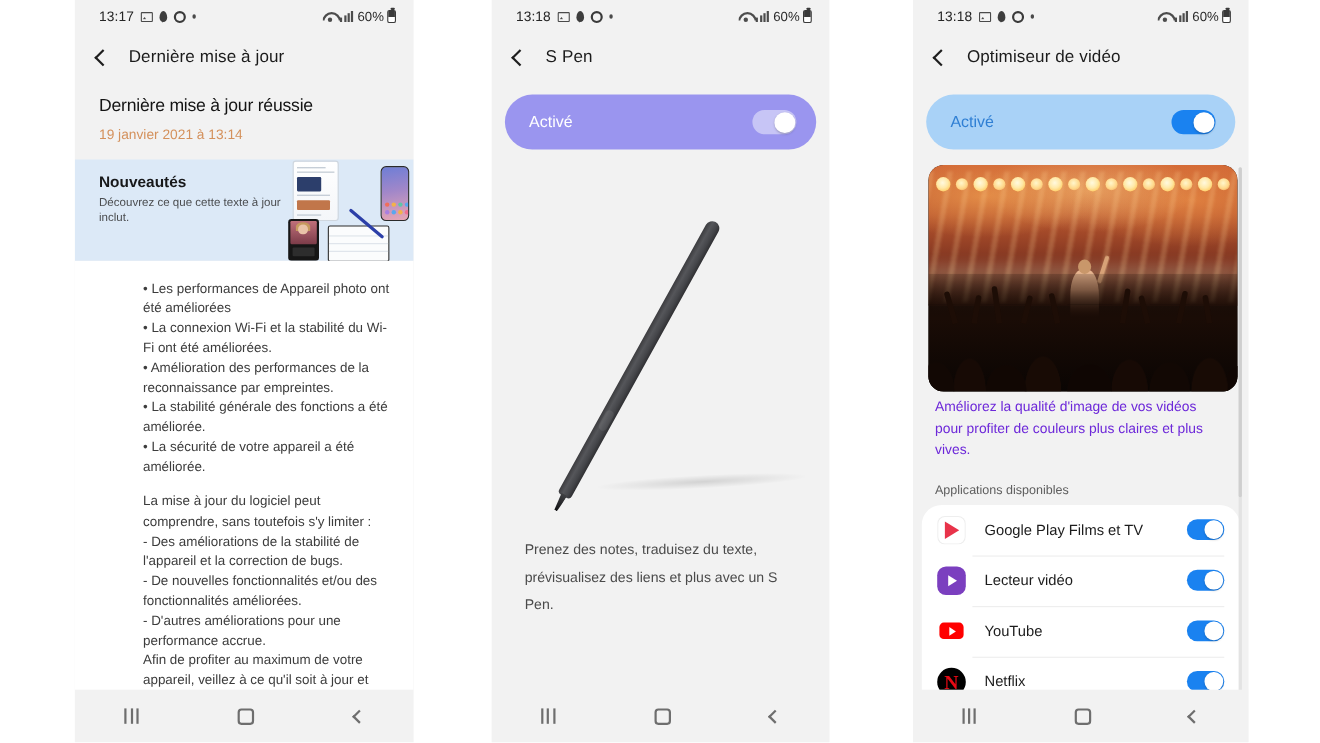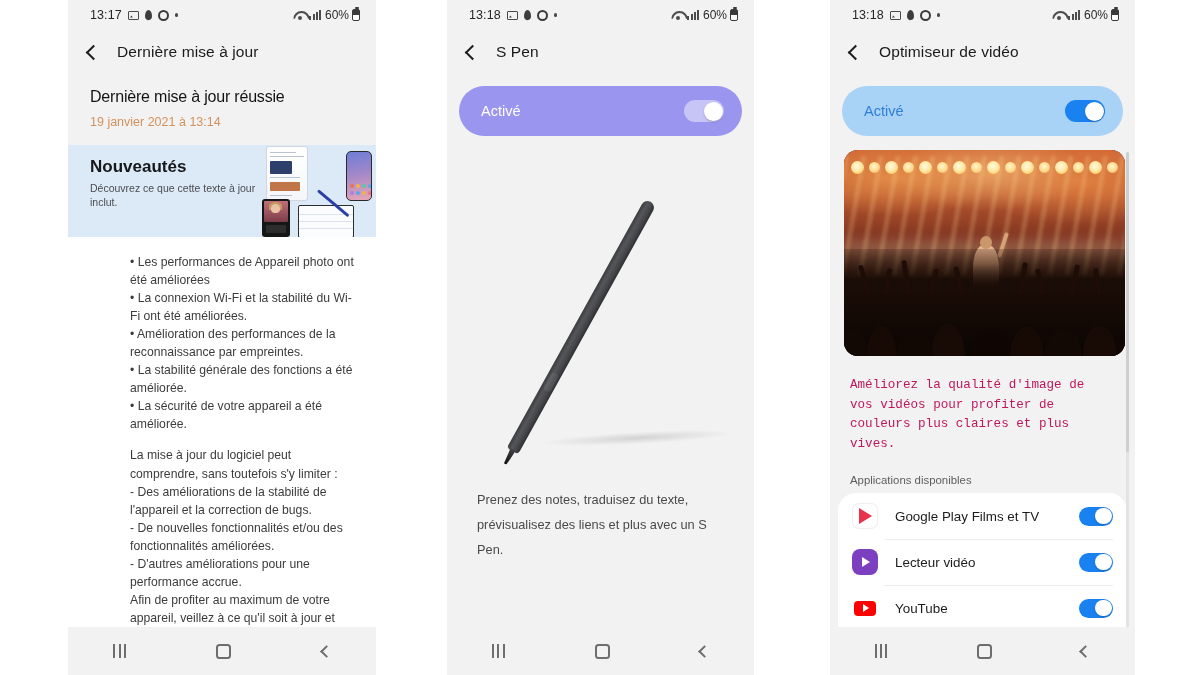--- a/index.html
+++ b/index.html
@@ -55,21 +55,21 @@
   .appbar-title { font-size:15.5px; color:#1b1b1b; letter-spacing:.1px; }
 
   
   .p1-body { padding: 0 0 0 0; }
   .p1-h1 { font-size:16px; color:#141414; padding:14px 22px 0 22px; letter-spacing:-.2px; }
   .p1-date { font-size:12.5px; padding:9px 22px 0 22px; }
   .p1-card {
     margin: 16px 0 0 0; background:#dce9f7; height:92px; position:relative; overflow:hidden;
   }
   .p1-card-text { padding: 12px 0 0 22px; width:200px; }
-  .p1-card-h { font-size:17px; font-weight:bold; color:#17181a; }
+  .p1-card-h { font-size:14px; font-weight:bold; color:#17181a; }
   .p1-card-s { font-size:10.5px; color:#4b4d50; line-height:1.35; margin-top:4px; }
   .collage { position:absolute; right:0px; top:-2px; width:116px; height:96px; }
   .cl { position:absolute; background:#fff; }
   .cl-tablet { left:6px; top:3px; width:42px; height:55px; border-radius:3px; border:1.2px solid #cfd6de;
     background:linear-gradient(180deg,#fff 0%,#f4f6f9 100%); overflow:hidden;}
   .cl-tablet .ln{position:absolute;left:3px;height:1.3px;background:#b9c3ce;}
   .cl-tablet .blk{position:absolute;left:3px;width:22px;height:13px;background:#2c3e6b;border-radius:1px;}
   .cl-tablet .blk2{position:absolute;left:3px;width:30px;height:9px;background:#c1764a;border-radius:1px;}
   .cl-phone { right:4px; top:8px; width:26px; height:50px; border-radius:5px; border:1.4px solid #2a2a2a;
     background:linear-gradient(170deg,#6e7ed6 0%,#a187c9 45%,#e8a6b4 100%); overflow:hidden;}
@@ -180,21 +180,21 @@
   .thumb .singer::before { content:""; position:absolute; left:7px; top:-9px; width:12px; height:13px;
     border-radius:50%; background:#c9976a; }
   .thumb .arm { position:absolute; left:56%; top:40%; width:4px; height:26px; background:#d8a277;
     transform: rotate(18deg); border-radius:2px; filter: blur(.5px); }
   .thumb .hands { position:absolute; left:0; right:0; bottom:30%; height:30%; }
   .thumb .hands i { position:absolute; bottom:0; width:5px; height:26px; background:#1d0d06;
     border-radius:3px 3px 0 0; transform-origin: bottom center; }
   .scroll-track { position:absolute; right:-4px; top:2px; width:3px; height:480px; background:#e3e3e3; border-radius:2px; }
   .scroll-thumb { position:absolute; right:-4px; top:2px; width:3px; height:300px; background:#cfcfcf; border-radius:2px; }
 
-  .p3-desc { padding: 20px 22px 0 20px; font-size:12.6px; color:#be185d; line-height:1.55;font-family:Liberation Mono, monospace; }
+  .p3-desc { padding: 5px 22px 0 20px; font-size:12.6px; color:#6d28d9; line-height:1.55; }
   .p3-section { padding: 20px 0 7px 20px; font-size:11.4px; color:#5e5e5e; }
   .app-list { background:#fff; border-radius:18px 18px 0 0; margin:0 8px 0 8px; padding: 0 0 0 0; }
   .app-row { display:flex; align-items:center; height:46px; padding: 0 14px 0 14px; position:relative; }
   .app-row + .app-row::before { content:""; position:absolute; left:46px; right:14px; top:0; height:1px; background:#ededed; }
   .app-ico { width:26px; height:26px; border-radius:7px; flex:0 0 auto; display:flex; align-items:center; justify-content:center; }
   .app-name { margin-left:17px; font-size:13.4px; color:#1c1c1c; }
   .sw-blue { margin-left:auto; width:34px; height:19px; border-radius:10px; background:#1a82f0; position:relative; }
   .sw-blue .k { position:absolute; top:1.3px; right:1.3px; width:16.4px; height:16.4px; border-radius:50%;
     background:#fff; box-shadow:0 1px 2px rgba(0,0,0,.2); }
   .ico-vp { background:#7b3fbf; border-radius:8px; }

